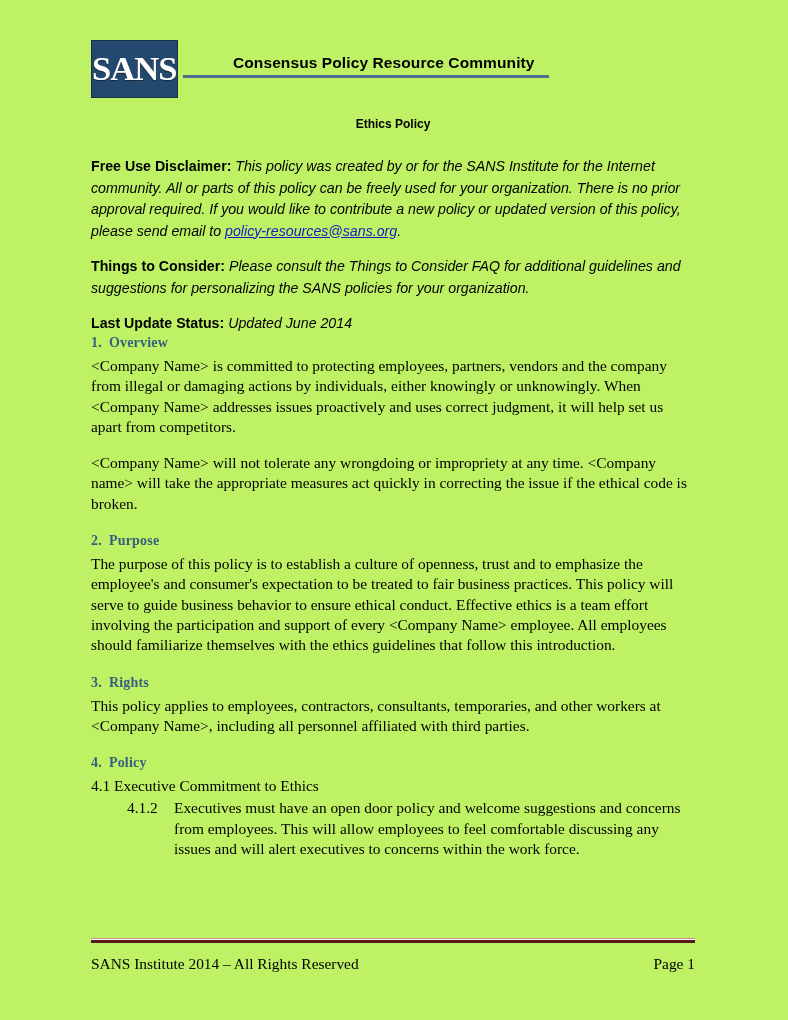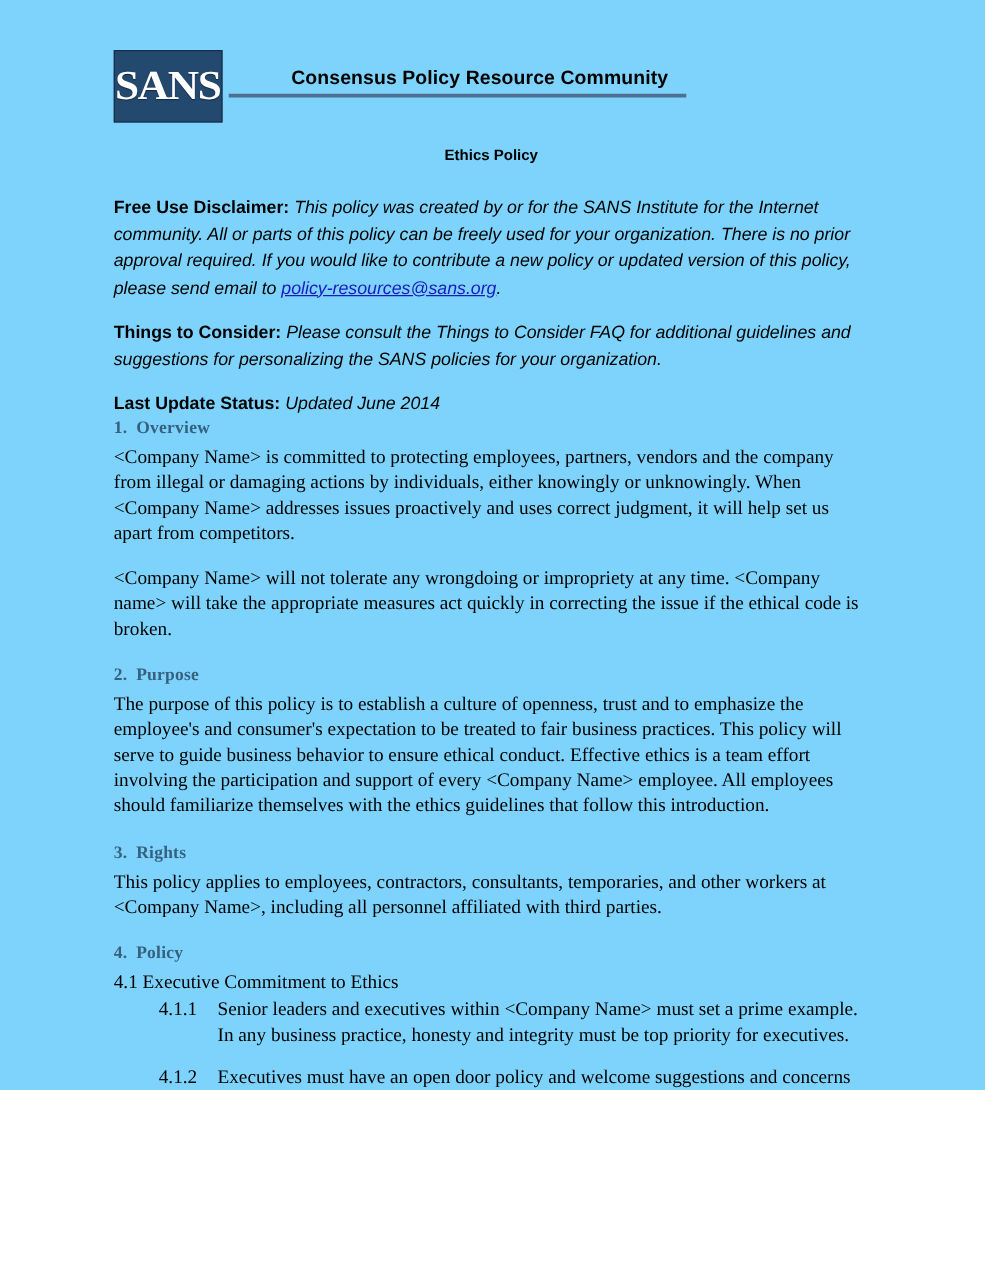--- a/index.html
+++ b/index.html
@@ -3,22 +3,22 @@
 <meta charset="utf-8">
 <style>
   html, body {
     margin: 0;
     padding: 0;
     background: #ffffff;
   }
   .page {
     position: relative;
     width: 788px;
-    height: 872px;
-    background: #7dd3fc;
+    height: 1020px;
+    background: #bef264;
     overflow: hidden;
     font-family: "Liberation Serif", "DejaVu Serif", serif;
     color: #000000;
     box-sizing: border-box;
     text-decoration: underline;
   }
 
   
   .doc-header {
     position: absolute;
@@ -252,25 +252,31 @@
       </h2>
       <p class="body-para">This policy applies to employees, contractors, consultants, temporaries, and other workers at &lt;Company Name&gt;, including all personnel affiliated with third parties.</p>
     </div>
 
     <div class="section-block tight">
       <h2 class="section-heading">
         <span class="num">4.</span><span>Policy</span>
       </h2>
       <div class="sub-head">4.1 Executive Commitment to Ethics</div>
 
-      <div class="sub-item">
-        <span class="sub-num">4.1.1</span><span>Senior leaders and executives within &lt;Company Name&gt; must set a prime example. In any business practice, honesty and integrity must be top priority for executives.</span>
-      </div>
 
       <div class="sub-item">
         <span class="sub-num">4.1.2</span><span>Executives must have an open door policy and welcome suggestions and concerns from employees.  This will allow employees to feel comfortable discussing any issues and will alert executives to concerns within the work force.</span>
       </div>
     </div>
 
   </div>
 
+  <div class="footer">
+    <div class="footer-rule-top"></div>
+    <div class="footer-rule-gap"></div>
+    <div class="footer-rule-bot"></div>
+    <div class="footer-row">
+      <span>SANS Institute 2014 – All Rights Reserved</span>
+      <span>Page 1</span>
+    </div>
+  </div>
 
 </div>
 
 </body></html>

